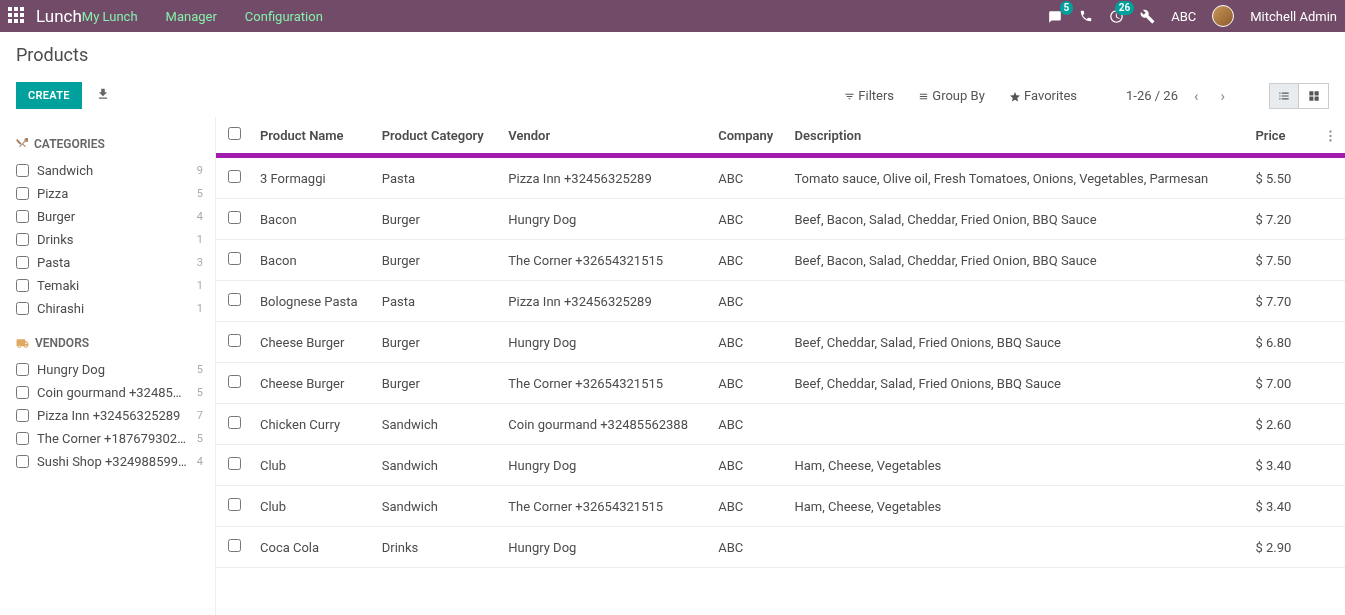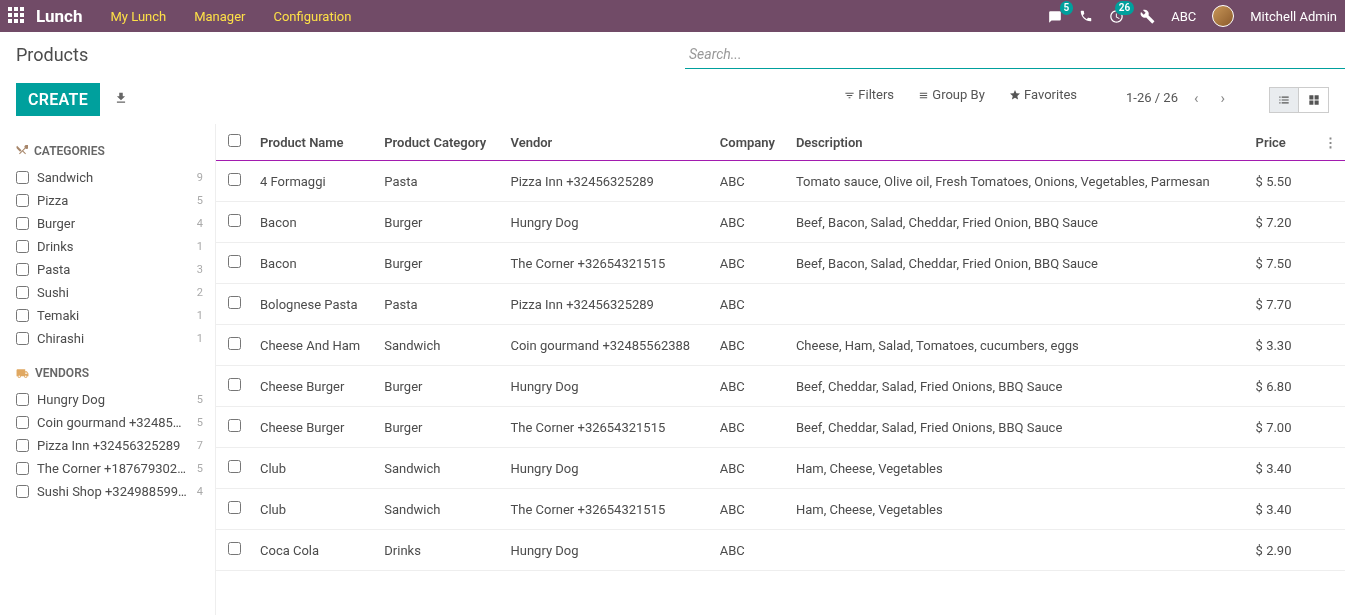--- a/index.html
+++ b/index.html
@@ -1,52 +1,52 @@
 <!DOCTYPE html>
 <html><head>
 <meta charset="utf-8">
 <style>
 *{box-sizing:border-box;margin:0;padding:0;font-family:-apple-system,BlinkMacSystemFont,"Segoe UI",Roboto,"Helvetica Neue",Arial,sans-serif}
 body{width:1345px;height:615px;overflow:hidden;background:#fff;color:#4c4c4c;font-size:13px}
 .topbar{height:32px;background:#714B67;display:flex;align-items:center;color:#fff;padding:0 8px}
 .apps-icon{width:18px;height:18px;margin-right:10px;display:grid;grid-template-columns:repeat(3,4px);grid-template-rows:repeat(3,4px);gap:2px}
 .apps-icon span{background:#fff;width:4px;height:4px}
-.app-title{font-size:17px;font-weight:700;margin-right:28px}
+.app-title{font-size:17px;font-weight:400;}
 .top-nav{display:flex;gap:28px;font-size:13px}
-.top-nav a{color:#fde047;cursor:pointer}
+.top-nav a{color:#86efac;cursor:pointer}
 .top-right{margin-left:auto;display:flex;align-items:center;gap:16px;font-size:13px}
 .badge-wrap{position:relative}
 .badge{position:absolute;top:-7px;right:-10px;background:#00A09D;color:#fff;font-size:10px;font-weight:600;border-radius:8px;padding:0 4px;line-height:14px}
 .avatar{width:22px;height:22px;border-radius:50%;background:linear-gradient(135deg,#c89658 0%,#8b5a2b 100%);display:inline-block;border:1px solid #fff}
 .control-row{display:flex;align-items:center;padding:8px 0 8px 16px;min-height:44px}
 .page-title{font-size:18px;color:#4c4c4c}
 .search-wrap{margin-left:auto;flex:1;max-width:660px;position:relative}
 .search-input{width:100%;border:none;border-bottom:1px solid #00A09D;padding:6px 4px;font-size:14px;outline:none;color:#888}
 .search-input::placeholder{color:#999;font-style:italic}
 .btn-row{display:flex;align-items:center;padding:6px 16px 8px}
-.btn-create{background:#00A09D;color:#fff;border:none;padding:7px 12px;font-size:16px;font-weight:600;letter-spacing:.3px;cursor:pointer}
+.btn-create{background:#00A09D;color:#fff;border:none;padding:7px 12px;font-size:11px;font-weight:600;letter-spacing:.3px;cursor:pointer}
 .btn-import{margin-left:14px;color:#666;cursor:pointer;font-size:14px}
-.filter-bar{margin-left:auto;display:flex;align-items:flex-start;gap:24px;color:#555;font-size:13px}
+.filter-bar{margin-left:auto;display:flex;align-items:center;gap:24px;color:#555;font-size:13px}
 .filter-bar span{cursor:pointer}
 .pager{display:flex;align-items:center;gap:10px;margin-left:25px}
 .pager-arrow{padding:2px 6px;color:#888;cursor:pointer;font-size:15px}
 .view-sw{display:flex;margin-left:14px}
 .view-btn{width:30px;height:26px;border:1px solid #ccc;display:flex;align-items:center;justify-content:center;cursor:pointer;color:#555}
 .view-btn.active{background:#e9ecef}
 .view-btn+.view-btn{border-left:none}
 .main{display:flex;height:calc(100% - 114px)}
 .sidebar{width:215px;padding:12px 12px 0 16px;font-size:13px;color:#4c4c4c;flex-shrink:0}
 .side-head{font-weight:600;color:#666;font-size:12px;margin:8px 0;display:flex;align-items:center;gap:6px}
 .side-item{display:flex;align-items:center;padding:4px 0;cursor:pointer}
 .side-item input{margin-right:8px}
 .side-item .cnt{margin-left:auto;color:#aaa;font-size:11px}
 .side-item .lbl{white-space:nowrap;overflow:hidden;text-overflow:ellipsis;max-width:150px}
 .table-wrap{flex:1;overflow:auto;border-left:1px solid #eee}
 table{width:100%;border-collapse:collapse;font-size:13px}
-thead th{text-align:left;padding:10px 8px;border-bottom:1px solid #a21caf;font-weight:600;color:#4c4c4c;background:#fff}
+thead th{text-align:left;padding:10px 8px;border-bottom:5px solid #a21caf;font-weight:600;color:#4c4c4c;background:#fff}
 tbody td{padding:12px 8px;border-bottom:1px solid #eee;color:#4c4c4c}
 .col-chk{width:36px;text-align:center}
 .col-chk input{cursor:pointer}
 .col-price{text-align:left;padding-right:20px}
 th.col-price{}
 .col-opt{width:20px;color:#888}
 .ic{display:inline-block;vertical-align:middle}
 </style>
 </head>
 <body>
@@ -89,24 +89,20 @@
         <path d="M22.7 19l-9.1-9.1c.9-2.3.4-5-1.5-6.9-2-2-5-2.4-7.4-1.3L9 6 6 9 1.6 4.7C.4 7.1.9 10.1 2.9 12.1c1.9 1.9 4.6 2.4 6.9 1.5l9.1 9.1c.4.4 1 .4 1.4 0l2.3-2.3c.5-.4.5-1.1.1-1.4z"></path>
       </svg>
     <span>ABC</span>
     <span class="avatar"></span>
     <span>Mitchell Admin</span>
   </div>
 </div>
 
 <div class="control-row">
   <div class="page-title">Products</div>
-  <div class="search-wrap">
-    <input class="search-input" placeholder="Search..." style="">
-    
-  </div>
 </div>
 
 <div class="btn-row">
   <button class="btn-create">CREATE</button>
   <span class="btn-import">
     <svg width="14" height="14" viewBox="0 0 24 24" fill="#666">
         <path d="M19 9h-4V3H9v6H5l7 7 7-7zM5 18v2h14v-2H5z"></path>
       </svg>
   </span>
   <div class="filter-bar">
@@ -174,25 +170,20 @@
         </div>
         <div class="side-item">
           <input type="checkbox" style="">
           <span class="lbl">Drinks</span>
           <span class="cnt">1</span>
         </div>
         <div class="side-item">
           <input type="checkbox" style="">
           <span class="lbl">Pasta</span>
           <span class="cnt">3</span>
-        </div>
-        <div class="side-item">
-          <input type="checkbox" style="">
-          <span class="lbl">Sushi</span>
-          <span class="cnt">2</span>
         </div>
         <div class="side-item">
           <input type="checkbox" style="">
           <span class="lbl">Temaki</span>
           <span class="cnt">1</span>
         </div>
         <div class="side-item">
           <input type="checkbox" style="">
           <span class="lbl">Chirashi</span>
           <span class="cnt">1</span>
@@ -243,21 +234,21 @@
           <th>Vendor</th>
           <th>Company</th>
           <th>Description</th>
           <th class="col-price">Price</th>
           <th class="col-opt">⋮</th>
         </tr>
       </thead>
       <tbody id="tbody">
           <tr>
             <td class="col-chk"><input type="checkbox" style=""></td>
-            <td>4 Formaggi</td>
+            <td>3 Formaggi</td>
             <td>Pasta</td>
             <td>Pizza Inn +32456325289</td>
             <td>ABC</td>
             <td>Tomato sauce, Olive oil, Fresh Tomatoes, Onions, Vegetables, Parmesan</td>
             <td class="col-price">$ 5.50</td>
             <td class="col-opt"></td>
           </tr>
           <tr>
             <td class="col-chk"><input type="checkbox" style=""></td>
             <td>Bacon</td>
@@ -283,50 +274,50 @@
             <td>Bolognese Pasta</td>
             <td>Pasta</td>
             <td>Pizza Inn +32456325289</td>
             <td>ABC</td>
             <td></td>
             <td class="col-price">$ 7.70</td>
             <td class="col-opt"></td>
           </tr>
           <tr>
             <td class="col-chk"><input type="checkbox" style=""></td>
-            <td>Cheese And Ham</td>
-            <td>Sandwich</td>
-            <td>Coin gourmand +32485562388</td>
-            <td>ABC</td>
-            <td>Cheese, Ham, Salad, Tomatoes, cucumbers, eggs</td>
-            <td class="col-price">$ 3.30</td>
-            <td class="col-opt"></td>
-          </tr>
-          <tr>
-            <td class="col-chk"><input type="checkbox" style=""></td>
             <td>Cheese Burger</td>
             <td>Burger</td>
             <td>Hungry Dog</td>
             <td>ABC</td>
             <td>Beef, Cheddar, Salad, Fried Onions, BBQ Sauce</td>
             <td class="col-price">$ 6.80</td>
             <td class="col-opt"></td>
           </tr>
           <tr>
             <td class="col-chk"><input type="checkbox" style=""></td>
             <td>Cheese Burger</td>
             <td>Burger</td>
             <td>The Corner +32654321515</td>
             <td>ABC</td>
             <td>Beef, Cheddar, Salad, Fried Onions, BBQ Sauce</td>
             <td class="col-price">$ 7.00</td>
             <td class="col-opt"></td>
           </tr>
           <tr>
             <td class="col-chk"><input type="checkbox" style=""></td>
+            <td>Chicken Curry</td>
+            <td>Sandwich</td>
+            <td>Coin gourmand +32485562388</td>
+            <td>ABC</td>
+            <td></td>
+            <td class="col-price">$ 2.60</td>
+            <td class="col-opt"></td>
+          </tr>
+          <tr>
+            <td class="col-chk"><input type="checkbox" style=""></td>
             <td>Club</td>
             <td>Sandwich</td>
             <td>Hungry Dog</td>
             <td>ABC</td>
             <td>Ham, Cheese, Vegetables</td>
             <td class="col-price">$ 3.40</td>
             <td class="col-opt"></td>
           </tr>
           <tr>
             <td class="col-chk"><input type="checkbox" style=""></td>

